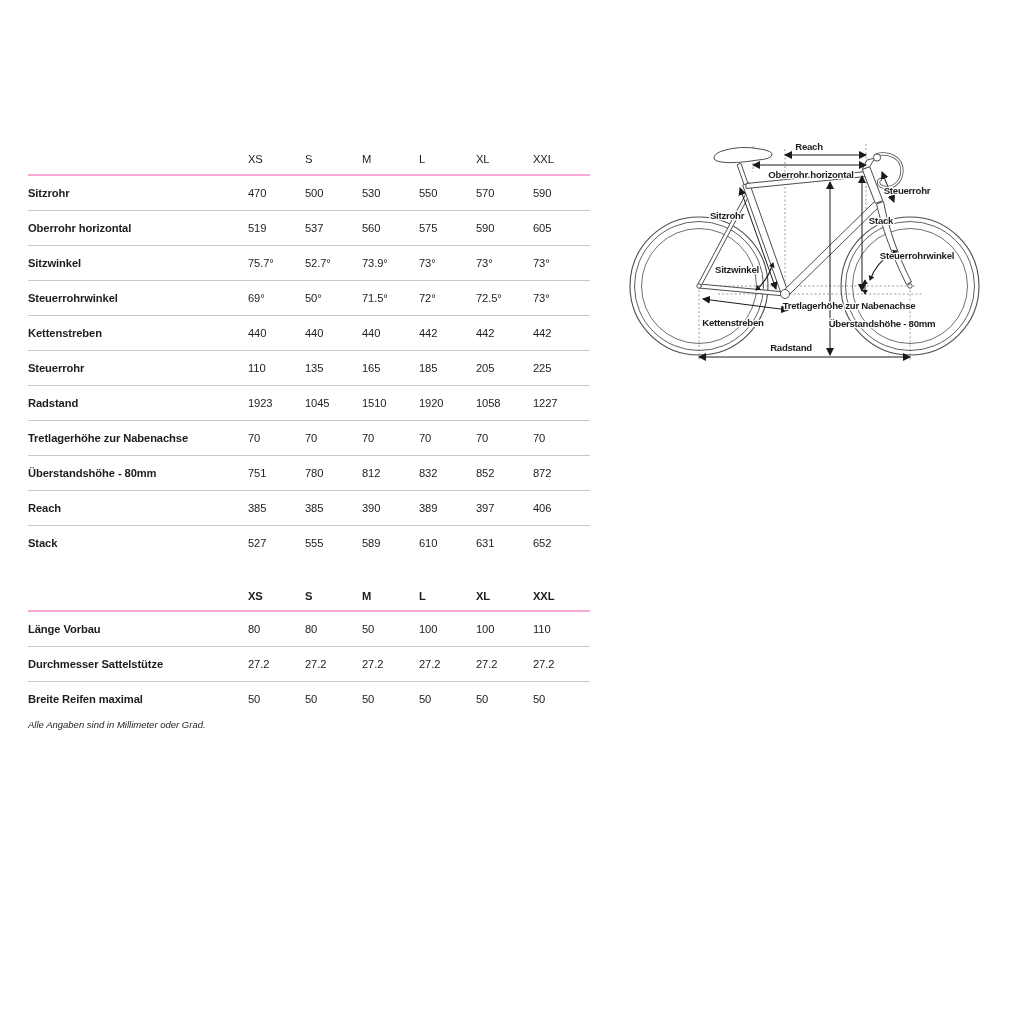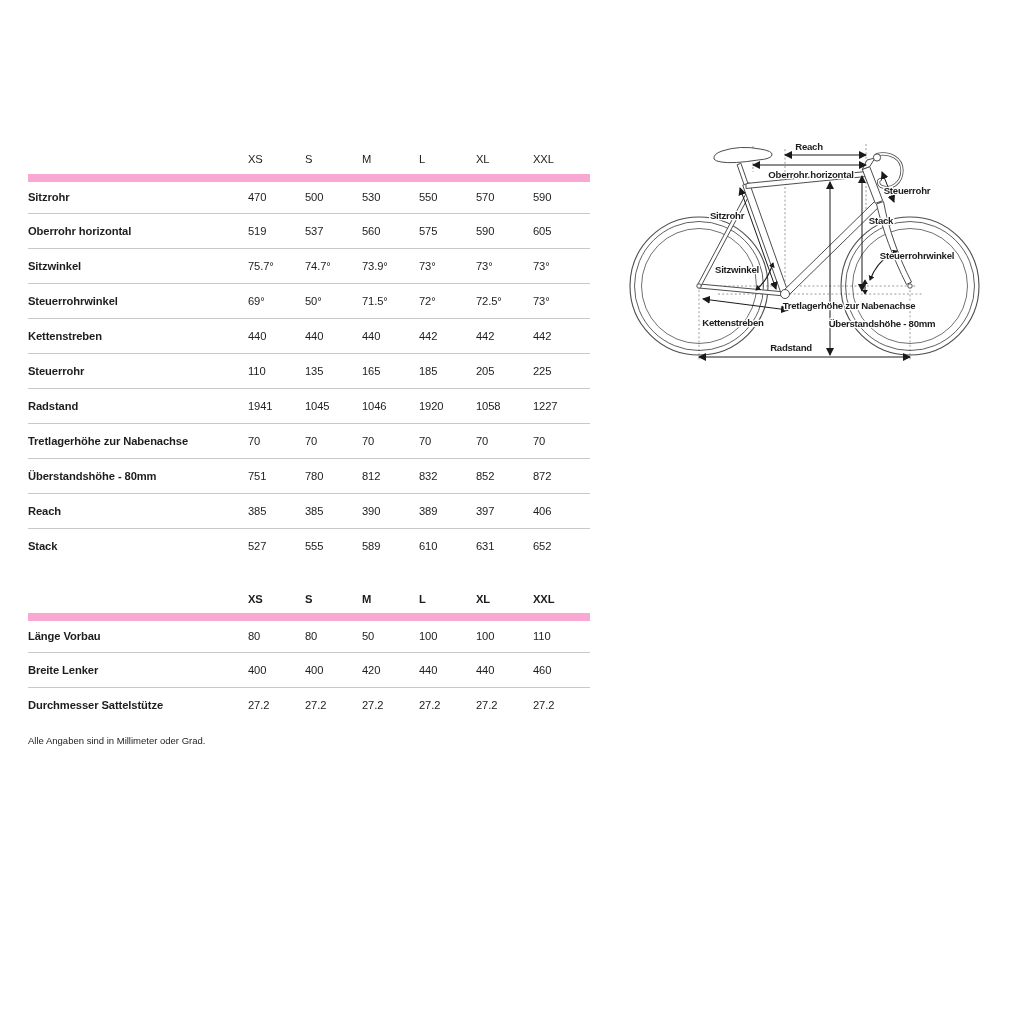--- a/index.html
+++ b/index.html
@@ -2,28 +2,28 @@
 <html><head>
 <meta charset="utf-8">
 <style>
   html,body{margin:0;padding:0;background:#ffffff;}
   body{width:1020px;height:1020px;font-family:"Liberation Sans",sans-serif;color:#1d1d1b;}
   .page{position:relative;width:1020px;height:1020px;overflow:hidden;background:#fff;}
   .tables{position:absolute;left:28px;top:144px;width:562px;}
   table{border-collapse:collapse;width:100%;table-layout:fixed;}
   th,td{padding:0;text-align:left;font-size:11.2px;letter-spacing:-0.1px;color:#1d1d1b;}
   .rowlabel{width:220px;}
-  thead tr{border-bottom:8px solid #f9a8d4;}
+  thead tr{border-bottom:2px solid #f9a8d4;}
   #t1 thead th{height:30px;font-weight:normal;vertical-align:middle;}
   #t2 thead th{height:42px;font-weight:bold;vertical-align:bottom;padding-bottom:8px;}
   tbody tr{height:35px;}
   tbody tr + tr{border-top:1px solid #c9c9c9;}
   tbody th{font-weight:bold;}
   tbody td{font-weight:normal;}
-  .footnote{margin-top:13px;font-size:9.5px;letter-spacing:0;color:#1d1d1b;}
+  .footnote{margin-top:3px;font-size:9.5px;letter-spacing:0;color:#1d1d1b;font-style:italic;}
   .diagram{position:absolute;left:618px;top:128px;width:400px;height:250px;}
   .tube{fill:#ffffff;stroke:#4d4d4d;stroke-width:1;stroke-linejoin:round;}
   .wheel{fill:none;stroke:#4d4d4d;}
   .dot{stroke:#8f8f8f;stroke-width:0.9;stroke-dasharray:2 2.2;fill:none;}
   .arr{stroke:#1a1a1a;stroke-width:1;fill:none;}
   .arc{stroke:#1a1a1a;stroke-width:1.1;fill:none;}
   .lbl{font-family:"Liberation Sans",sans-serif;font-size:9.6px;font-weight:bold;fill:#1d1d1b;
        letter-spacing:-0.25px;paint-order:stroke;stroke:#ffffff;stroke-width:2.6px;stroke-linejoin:round;}
   .barOuter{fill:none;stroke:#4d4d4d;stroke-width:3.2;stroke-linecap:round;}
   .barInner{fill:none;stroke:#ffffff;stroke-width:1.6;stroke-linecap:round;}
@@ -61,21 +61,21 @@
             <td>519</td>
             <td>537</td>
             <td>560</td>
             <td>575</td>
             <td>590</td>
             <td>605</td>
           </tr>
           <tr>
             <th>Sitzwinkel</th>
             <td>75.7°</td>
-            <td>74.7°</td>
+            <td>52.7°</td>
             <td>73.9°</td>
             <td>73°</td>
             <td>73°</td>
             <td>73°</td>
           </tr>
           <tr>
             <th>Steuerrohrwinkel</th>
             <td>69°</td>
             <td>50°</td>
             <td>71.5°</td>
@@ -96,23 +96,23 @@
             <th>Steuerrohr</th>
             <td>110</td>
             <td>135</td>
             <td>165</td>
             <td>185</td>
             <td>205</td>
             <td>225</td>
           </tr>
           <tr>
             <th>Radstand</th>
-            <td>1941</td>
+            <td>1923</td>
             <td>1045</td>
-            <td>1046</td>
+            <td>1510</td>
             <td>1920</td>
             <td>1058</td>
             <td>1227</td>
           </tr>
           <tr>
             <th>Tretlagerhöhe zur Nabenachse</th>
             <td>70</td>
             <td>70</td>
             <td>70</td>
             <td>70</td>
@@ -164,36 +164,36 @@
           <tr>
             <th>Länge Vorbau</th>
             <td>80</td>
             <td>80</td>
             <td>50</td>
             <td>100</td>
             <td>100</td>
             <td>110</td>
           </tr>
           <tr>
-            <th>Breite Lenker</th>
-            <td>400</td>
-            <td>400</td>
-            <td>420</td>
-            <td>440</td>
-            <td>440</td>
-            <td>460</td>
-          </tr>
-          <tr>
             <th>Durchmesser Sattelstütze</th>
             <td>27.2</td>
             <td>27.2</td>
             <td>27.2</td>
             <td>27.2</td>
             <td>27.2</td>
             <td>27.2</td>
+          </tr>
+          <tr>
+            <th>Breite Reifen maximal</th>
+            <td>50</td>
+            <td>50</td>
+            <td>50</td>
+            <td>50</td>
+            <td>50</td>
+            <td>50</td>
           </tr>
         </tbody>
       </table>
     <div class="footnote">Alle Angaben sind in Millimeter oder Grad.</div>
   </div>
 
   <svg class="diagram" viewBox="0 0 400 250">
     <defs>
       <marker id="ah" markerWidth="8" markerHeight="8" refX="7" refY="4" orient="auto-start-reverse" markerUnits="userSpaceOnUse">
         <path d="M0,0 L8,4 L0,8 Z" fill="#1a1a1a"></path>

